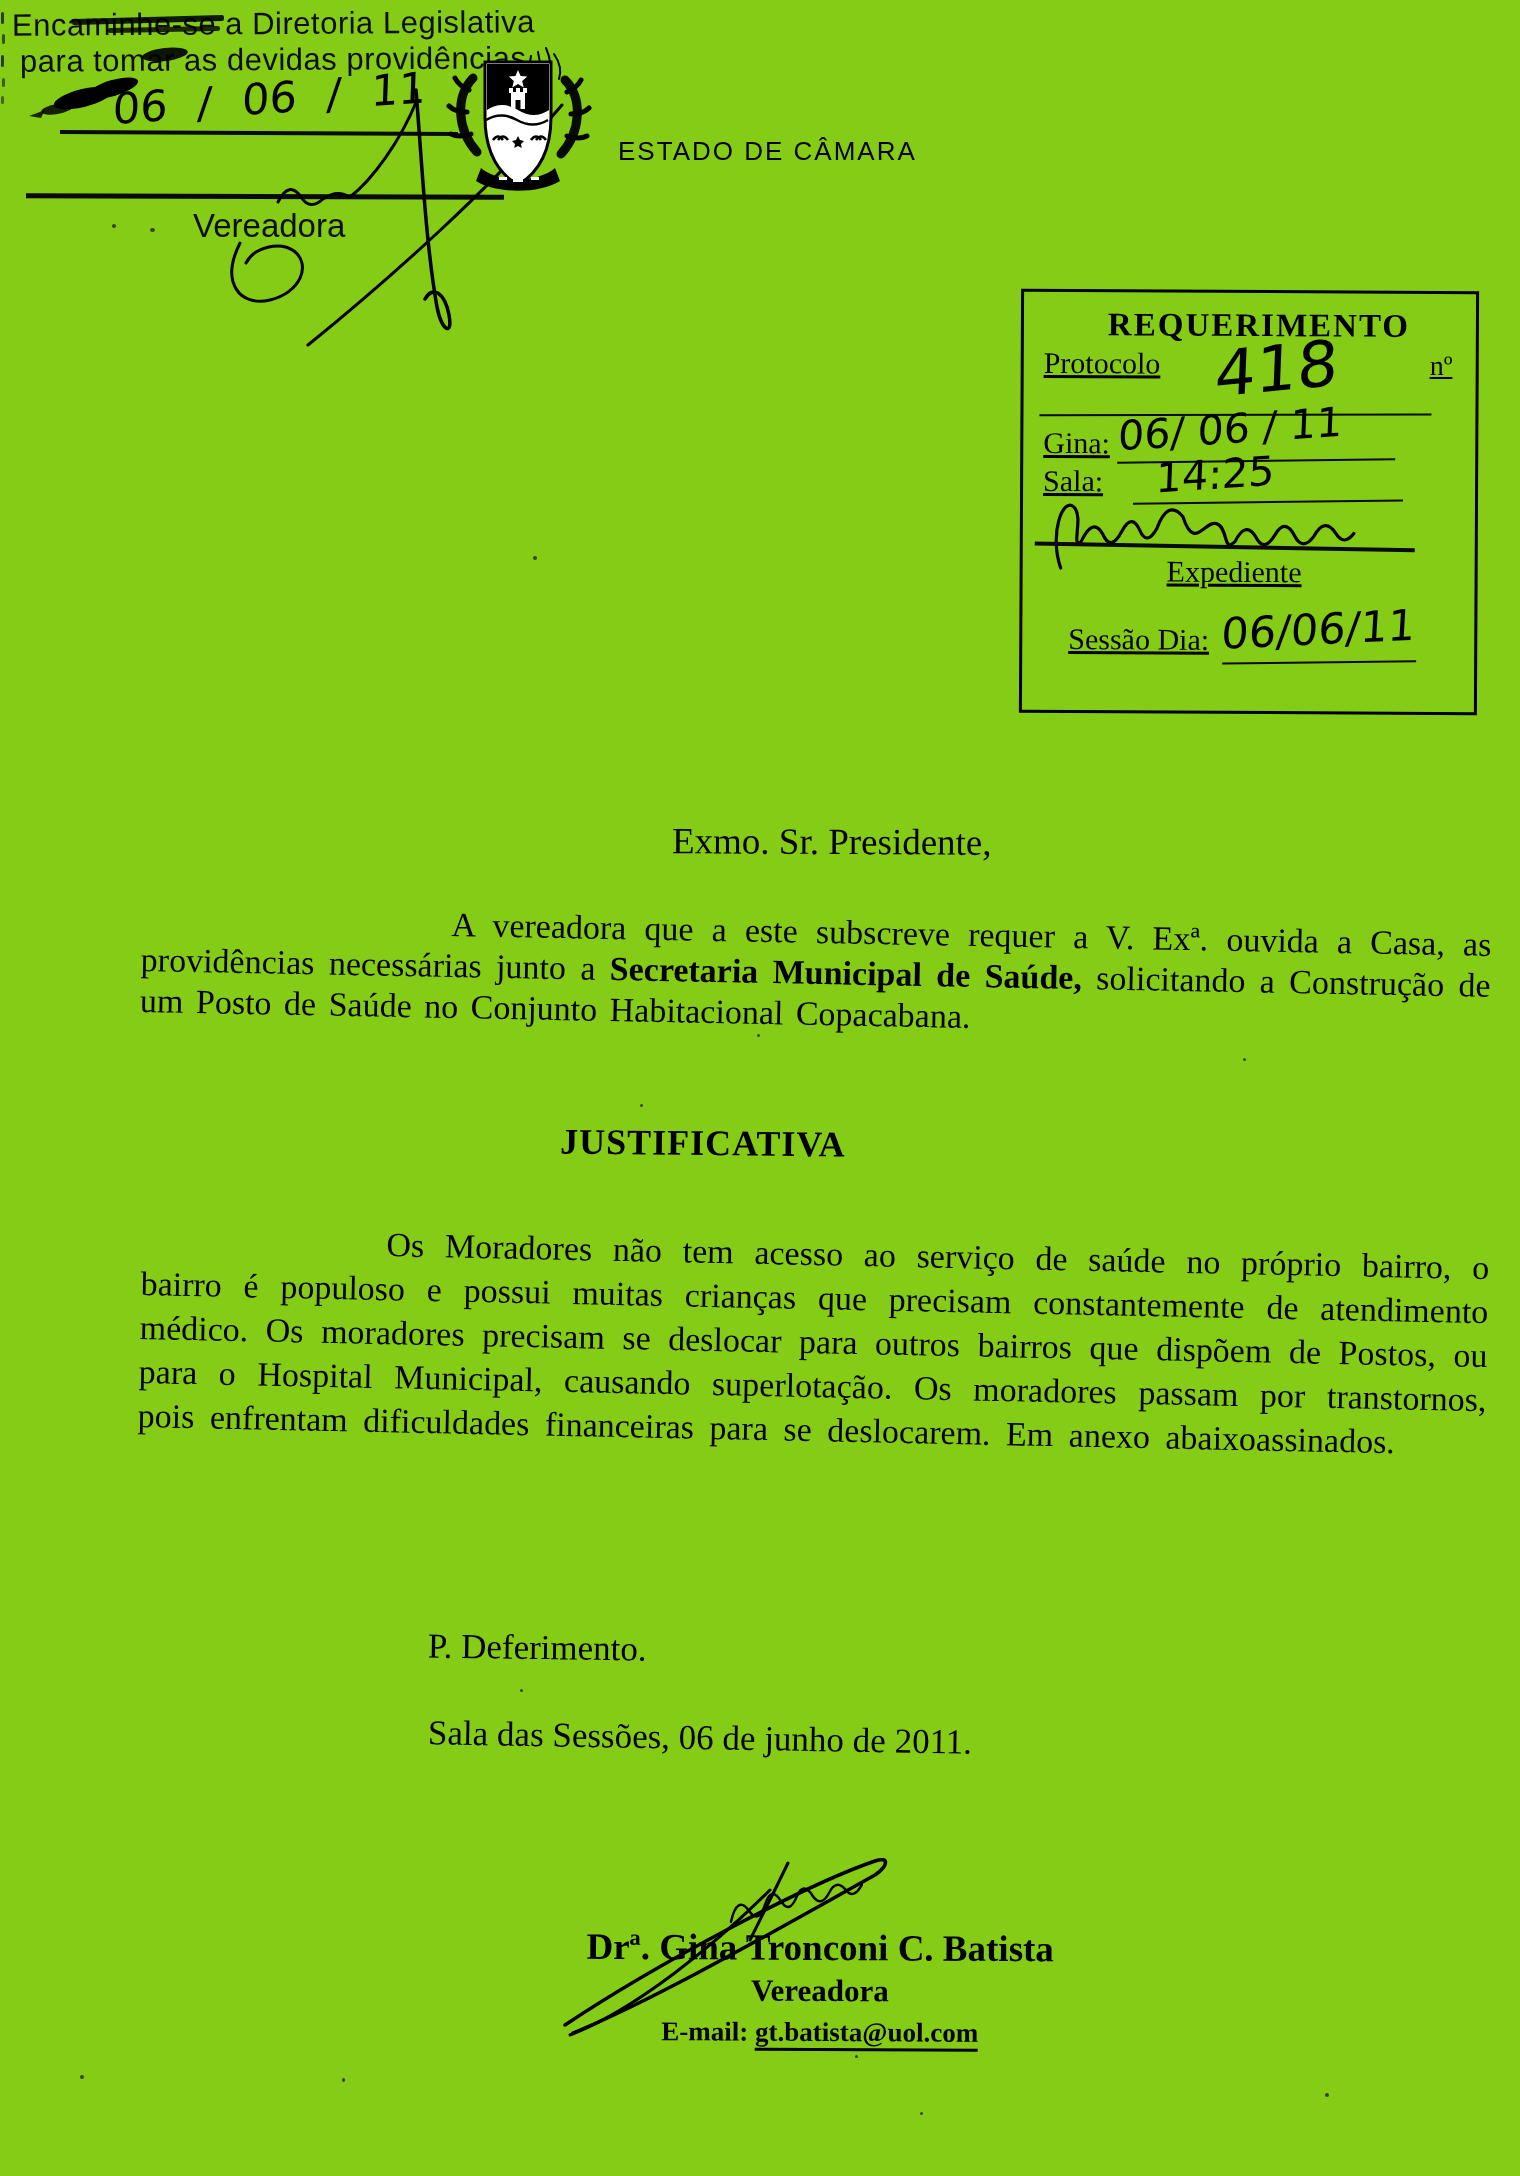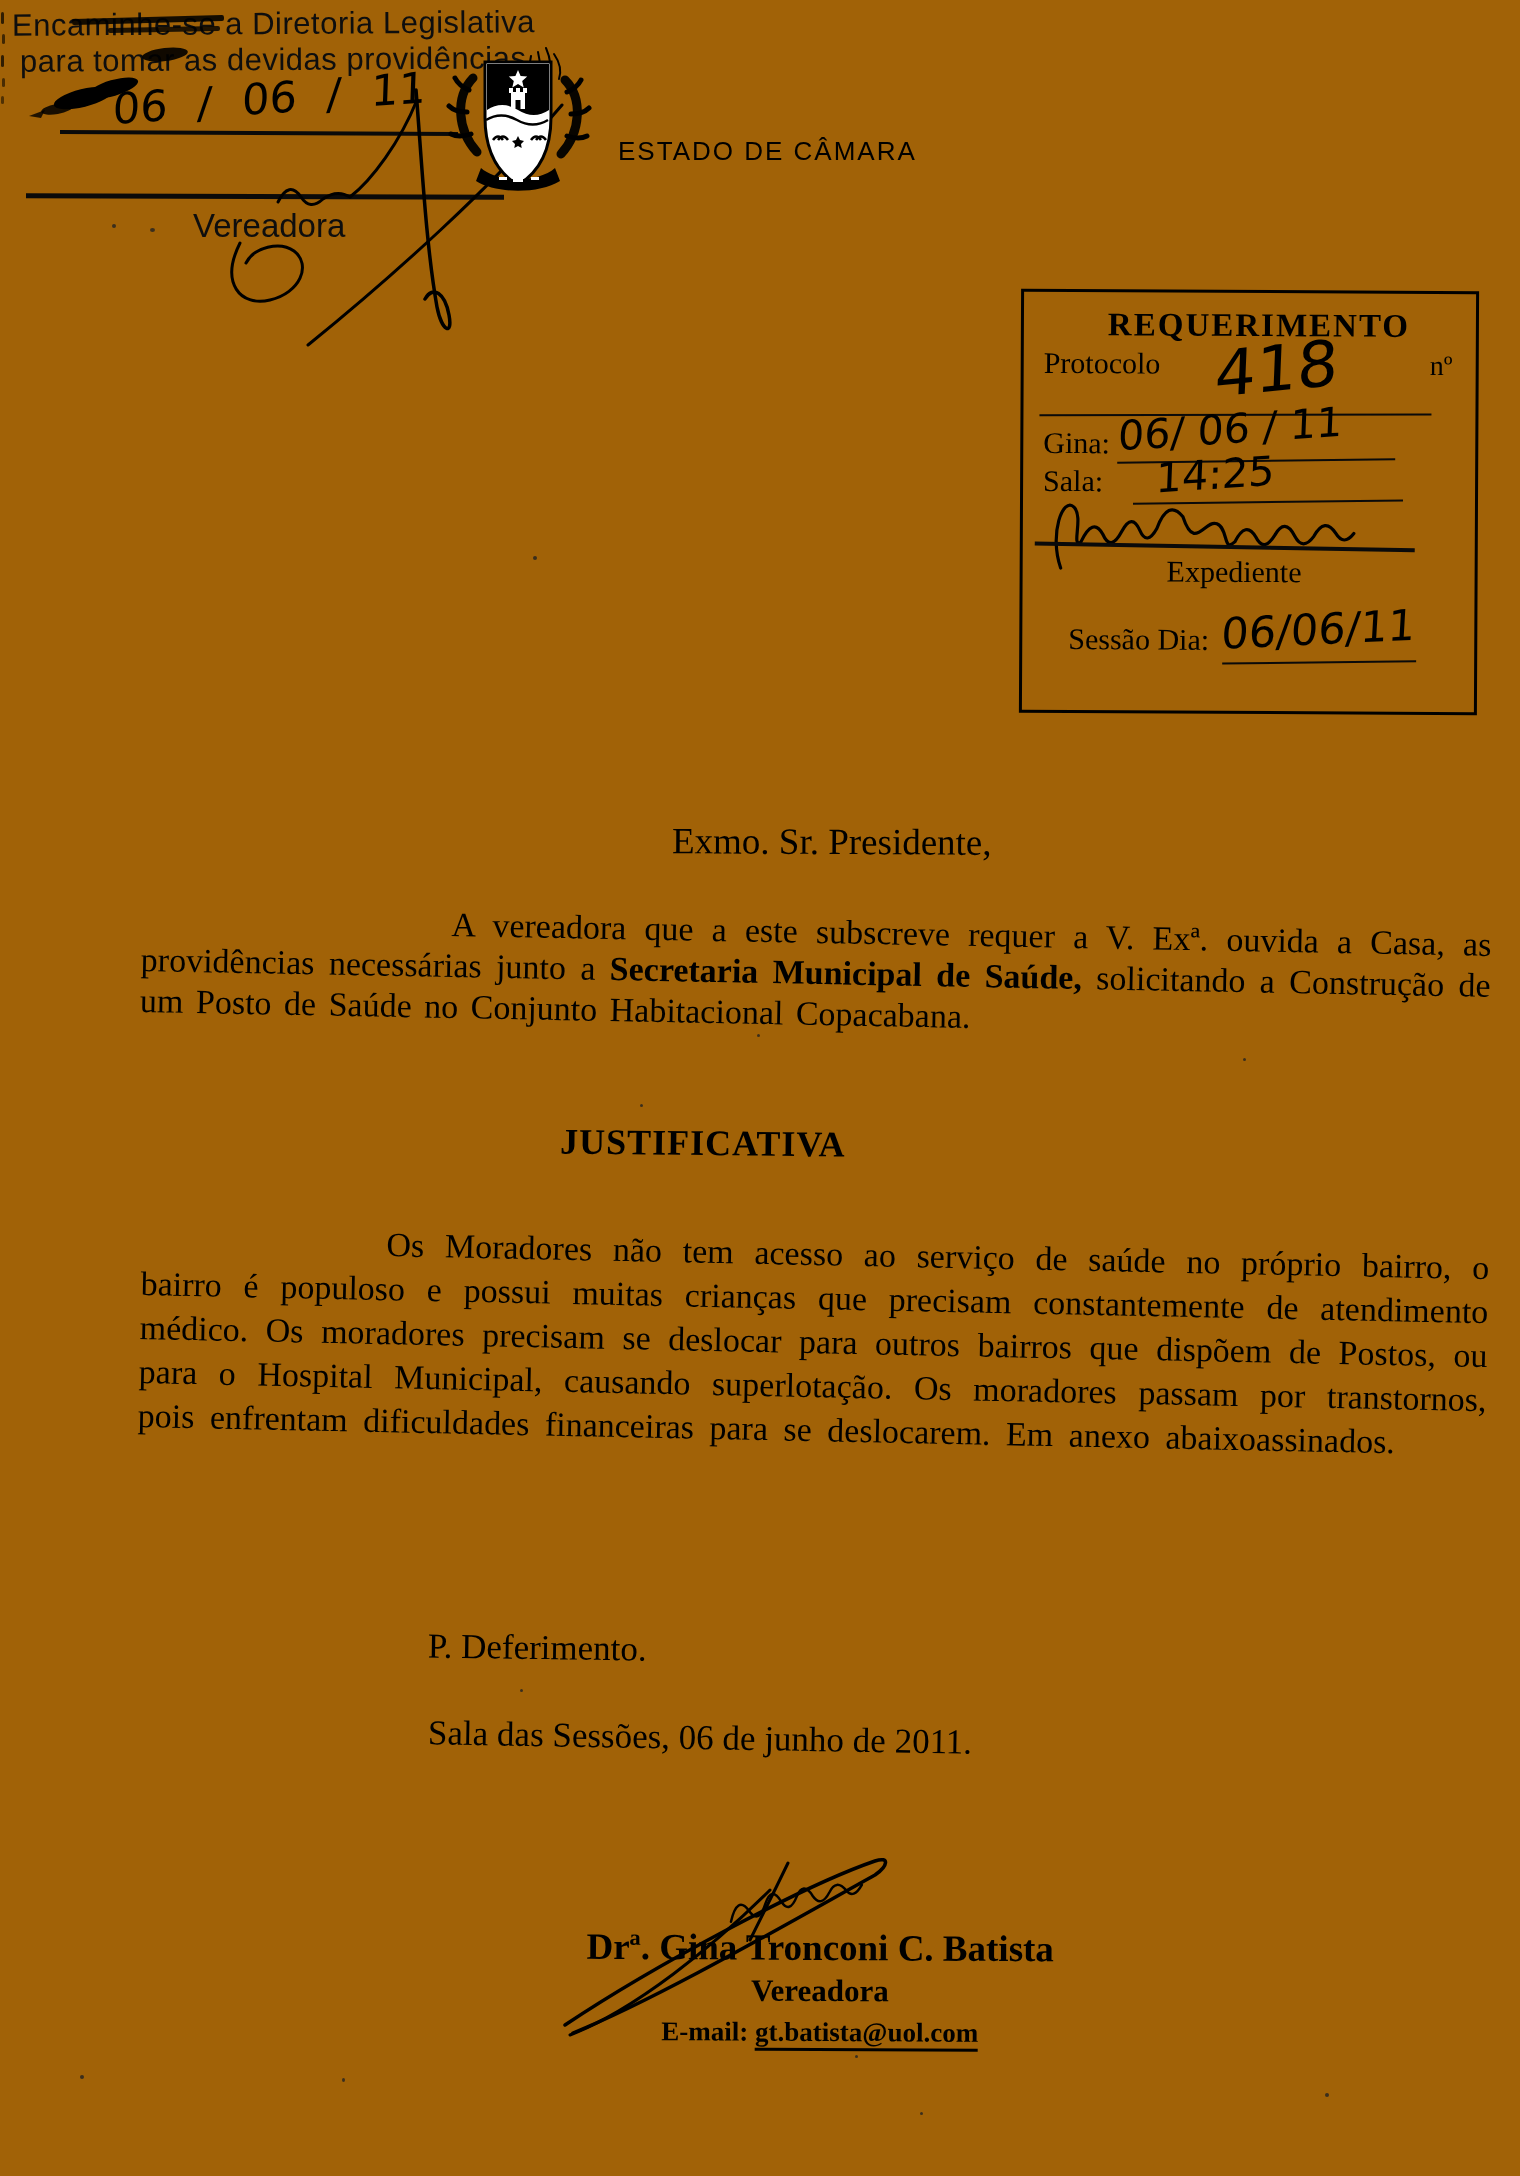--- a/index.html
+++ b/index.html
@@ -1,36 +1,36 @@
 <!DOCTYPE html>
 <html><head>
 <meta charset="utf-8">
 <style>
   html,body{margin:0;padding:0;background:#e8e8e8;}
   .page{
-    position:relative;width:1520px;height:2176px;background:#a16207;
+    position:relative;width:1520px;height:2176px;background:#84cc16;
     overflow:hidden;font-family:"Liberation Serif",serif;color:#000;
   }
   .abs{position:absolute;}
   
   .stamp-sans{font-family:"Liberation Sans",sans-serif;color:#0e0e0e;}
   .routing-line{font-size:31px;letter-spacing:.5px;white-space:nowrap;transform:rotate(-.4deg);}
   .ink-bar{background:#000;border-radius:2px;}
   .hline{background:#0a0a0a;}
   
   .hand{
     font-family:"DejaVu Sans",sans-serif;color:#000;white-space:nowrap;
     transform:skewX(-6deg) rotate(-4deg);transform-origin:left bottom;line-height:1;
   }
   
   .org-name{font-family:"Liberation Sans",sans-serif;font-weight:bold;font-size:32px;letter-spacing:.5px;white-space:nowrap;}
   .org-state{font-family:"Liberation Sans",sans-serif;font-size:26px;letter-spacing:2px;white-space:nowrap;}
   
   .proto-box{border:3px solid #000;width:452px;height:418px;}
-  .proto-box .lbl{font-size:30px;white-space:nowrap;}
+  .proto-box .lbl{font-size:30px;white-space:nowrap;text-decoration:underline;}
   .proto-title{font-weight:bold;font-size:33px;letter-spacing:2px;white-space:nowrap;}
   .thin-line{background:#0a0a0a;height:2px;}
   
   .body-text{font-size:34px;line-height:41px;text-align:justify;}
   .salutation{font-size:37px;white-space:nowrap;}
   .just-title{font-weight:bold;font-size:36px;letter-spacing:1px;white-space:nowrap;}
   .plain-line{font-size:35px;white-space:nowrap;}
   
   .sig-block{width:600px;text-align:center;}
   .sig-name{font-weight:bold;font-size:37px;white-space:nowrap;}

